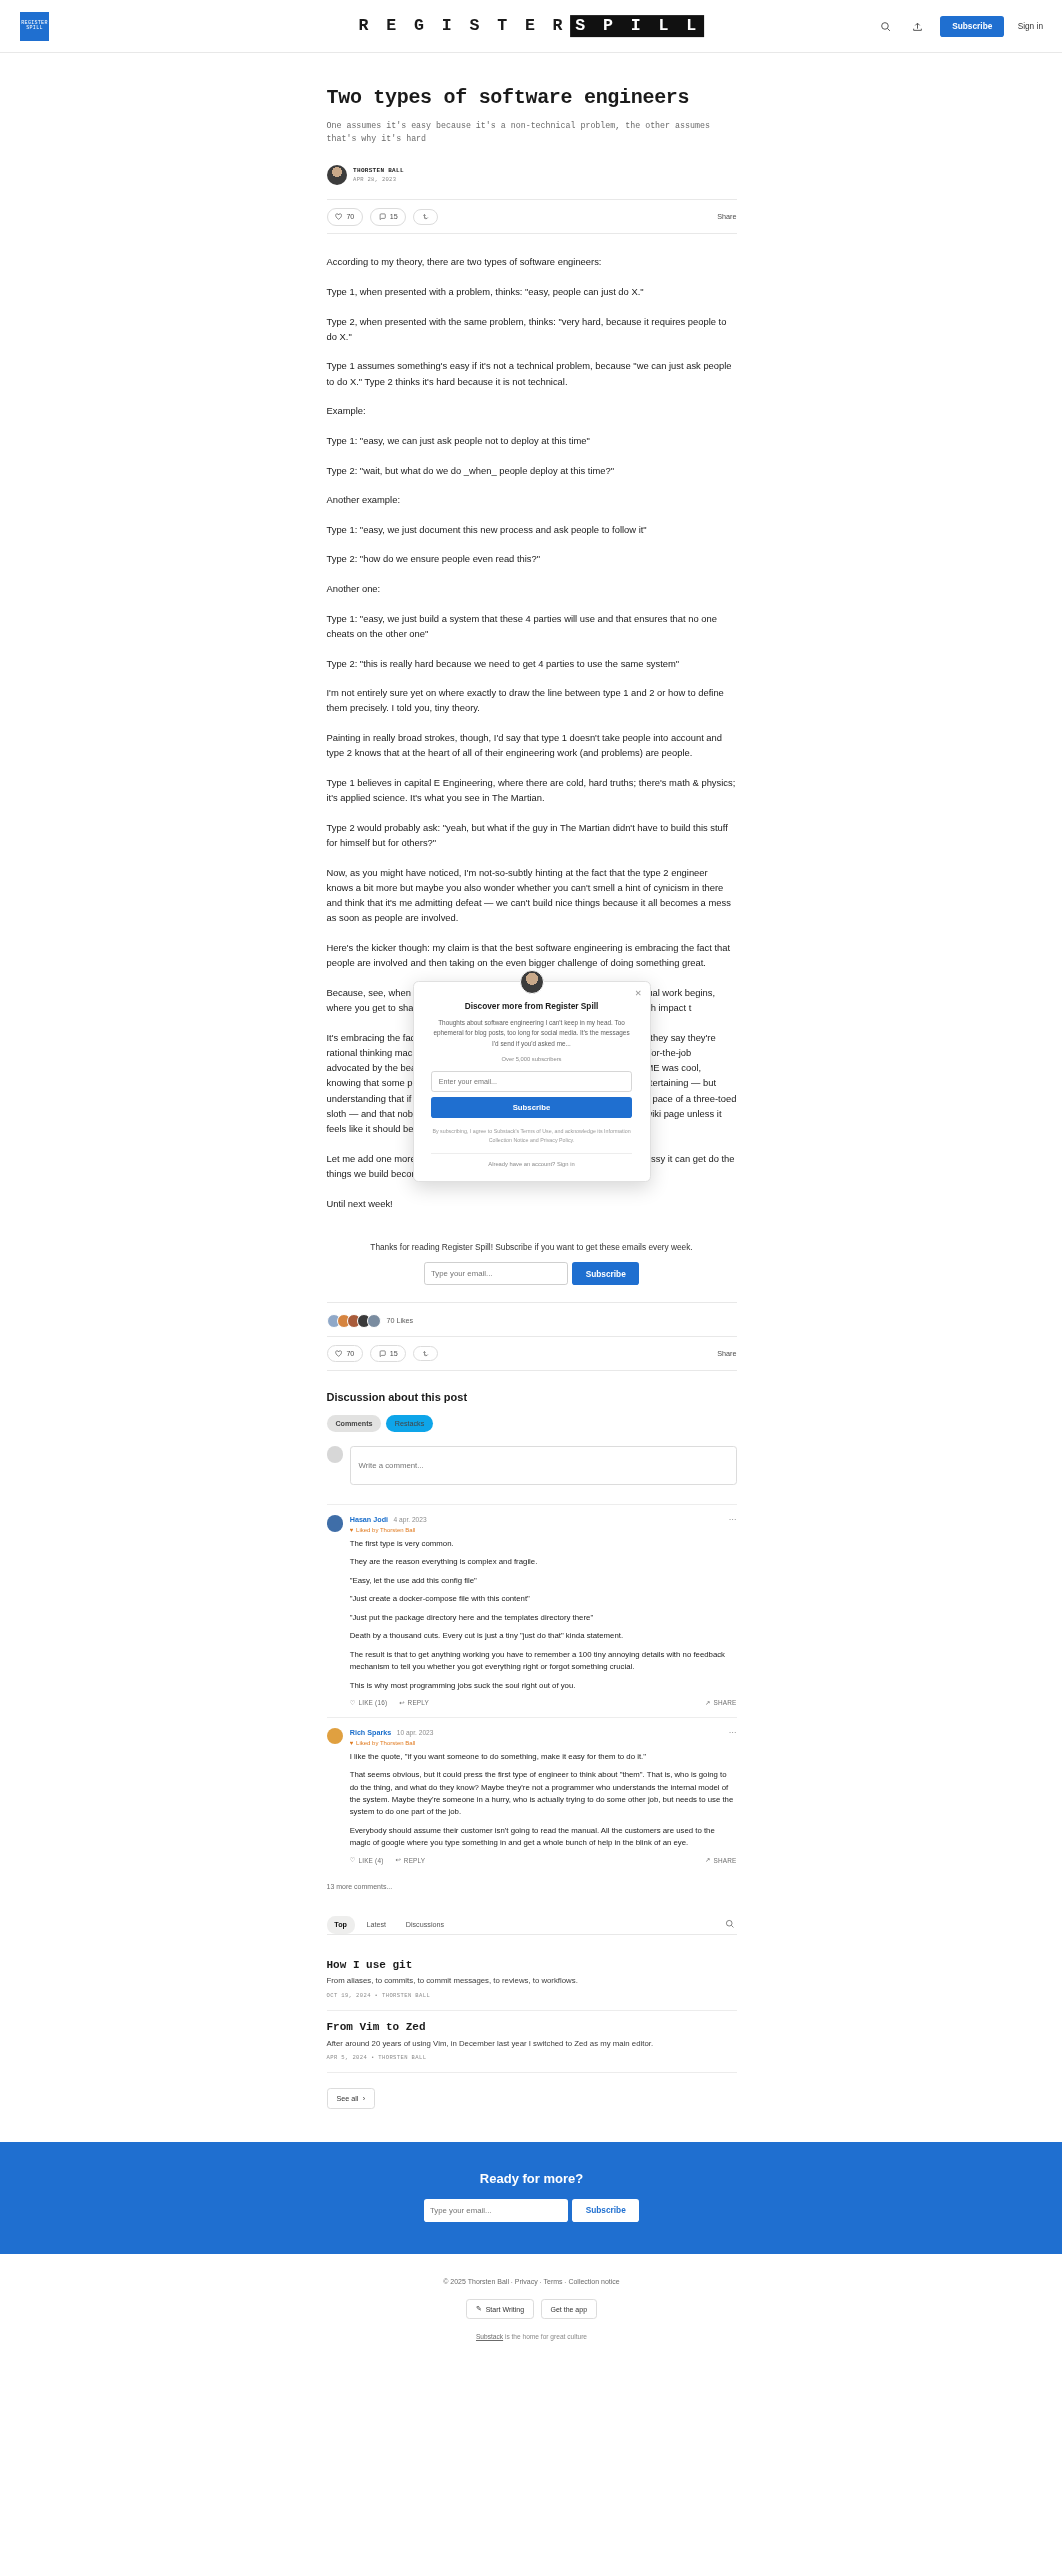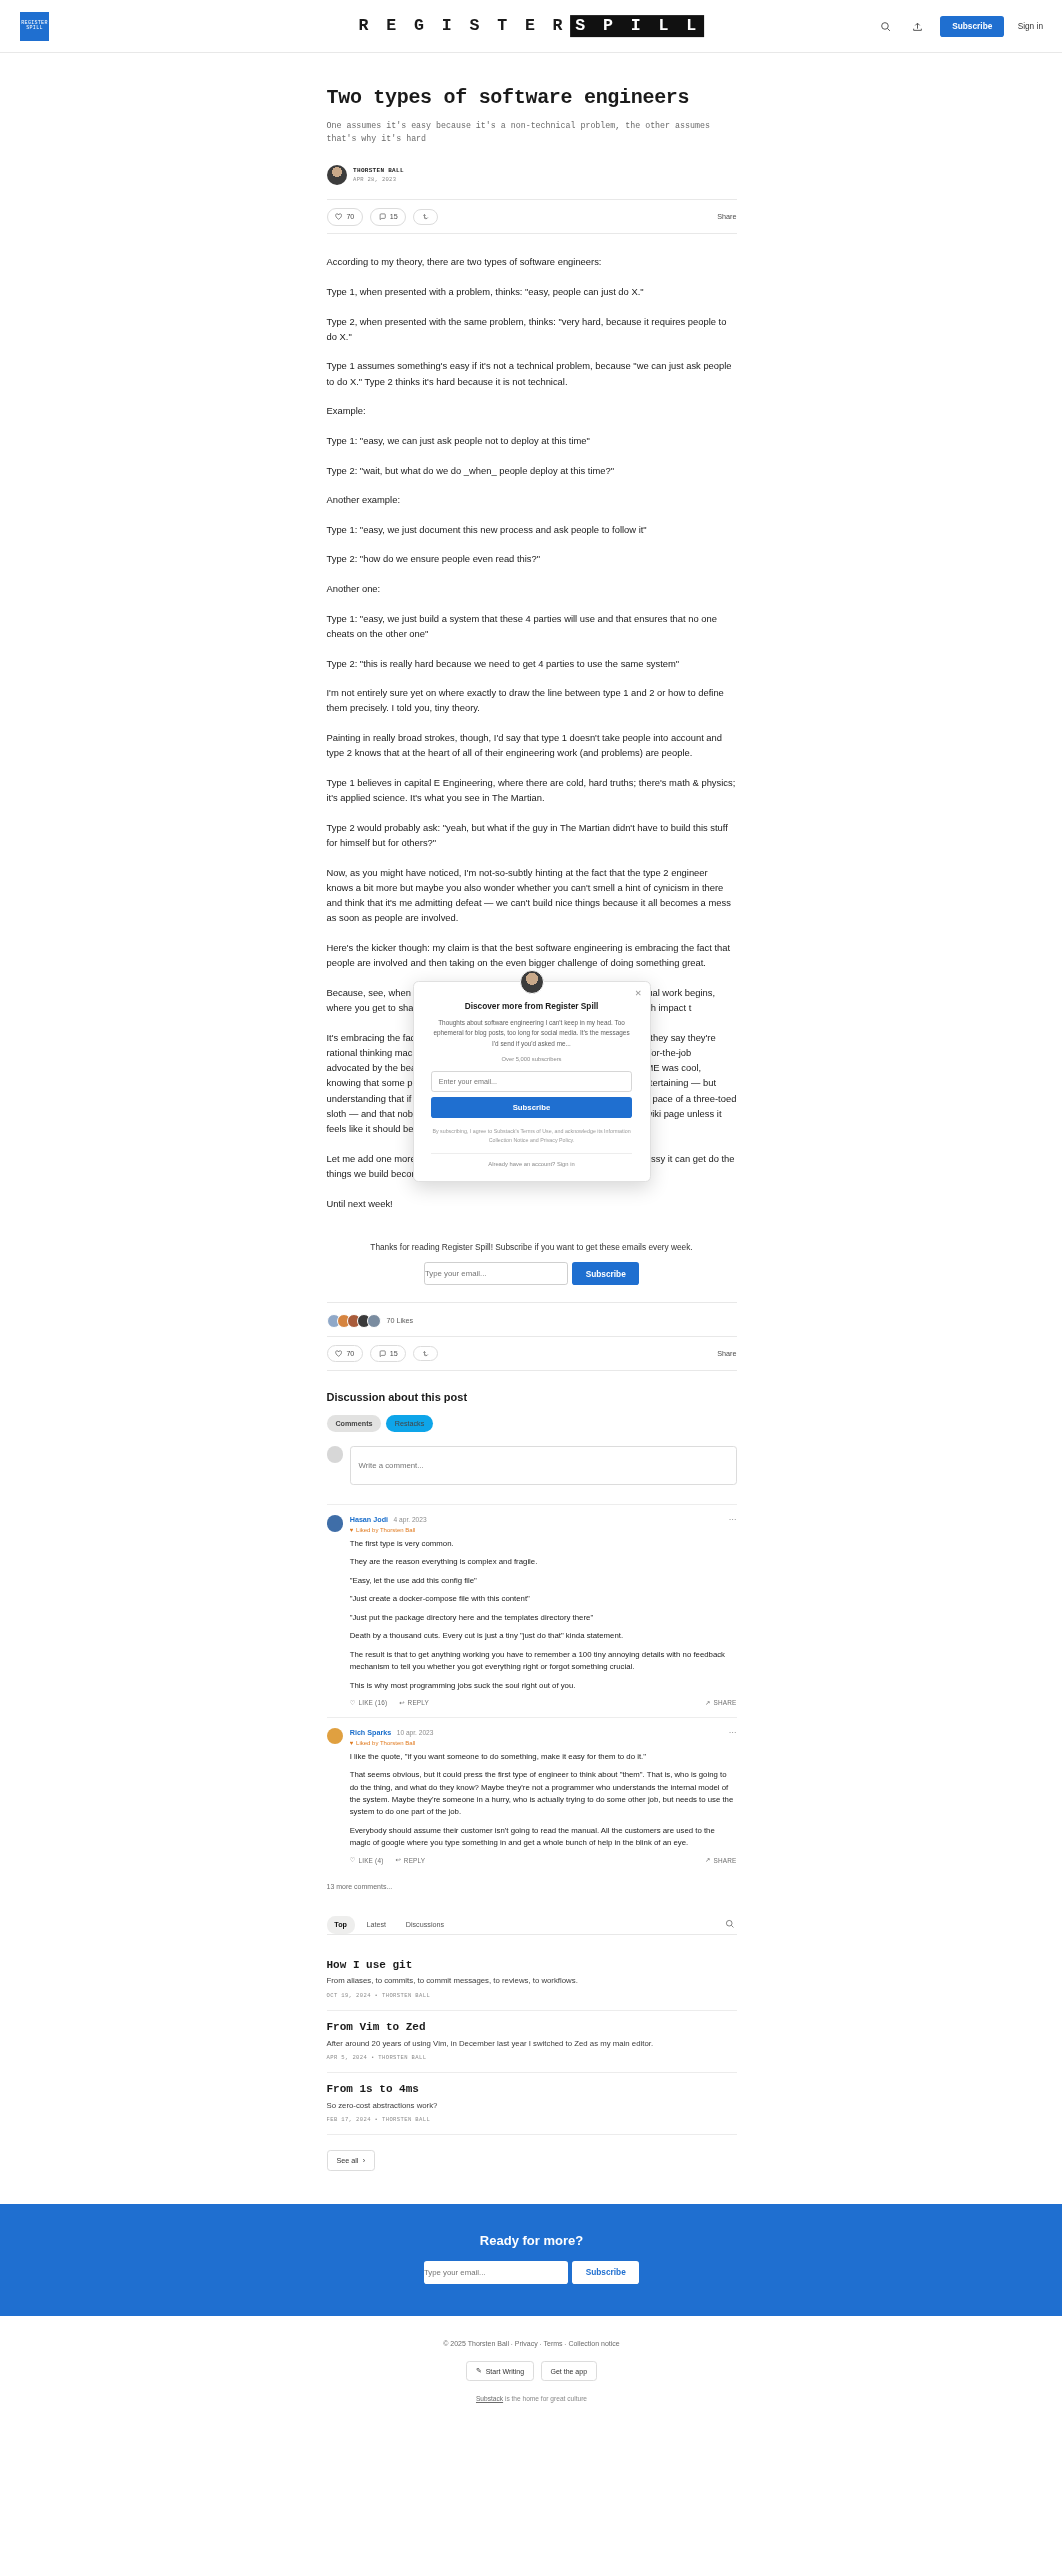--- a/index.html
+++ b/index.html
@@ -144,21 +144,21 @@
     text-align:center;
     margin:30px 0 16.6px;
   }
   .inline-sub .label {
     font-size:8.3px; line-height:1.5; color:#333; margin-bottom:8.9px;
   }
   .sub-row { display:flex; justify-content:center; gap:4.4px; }
   .sub-input {
     width:144px; height:23px;
     border:0.6px solid #cfcfcf; border-radius:2.8px;
-    padding:0 0; font-size:7.8px; color:#555;
+    padding:0 6px; font-size:7.8px; color:#555;
     font-family:"Liberation Sans", sans-serif;
     background:#fff;
   }
   .sub-btn {
     height:23px; padding:0 13.3px;
     background:#1f6fd0; color:#fff;
     border:none; border-radius:2.8px;
     font-size:8.3px; font-weight:600; cursor:pointer;
   }
 
@@ -555,25 +555,20 @@
       <div class="post">
         <h3>How I use git</h3>
         <div class="desc">From aliases, to commits, to commit messages, to reviews, to workflows.</div>
         <div class="meta">OCT 19, 2024 • THORSTEN BALL</div>
       </div>
       <div class="post">
         <h3>From Vim to Zed</h3>
         <div class="desc">After around 20 years of using Vim, in December last year I switched to Zed as my main editor.</div>
         <div class="meta">APR 5, 2024 • THORSTEN BALL</div>
       </div>
-      <div class="post">
-        <h3>From 1s to 4ms</h3>
-        <div class="desc">So zero-cost abstractions work?</div>
-        <div class="meta">FEB 17, 2024 • THORSTEN BALL</div>
-      </div>
 
       <div class="see-all">
         <span>See all</span>
         <span>›</span>
       </div>
     </div>
   </div>
 
   <div class="modal-wrap">
     <div class="modal-close">✕</div>

